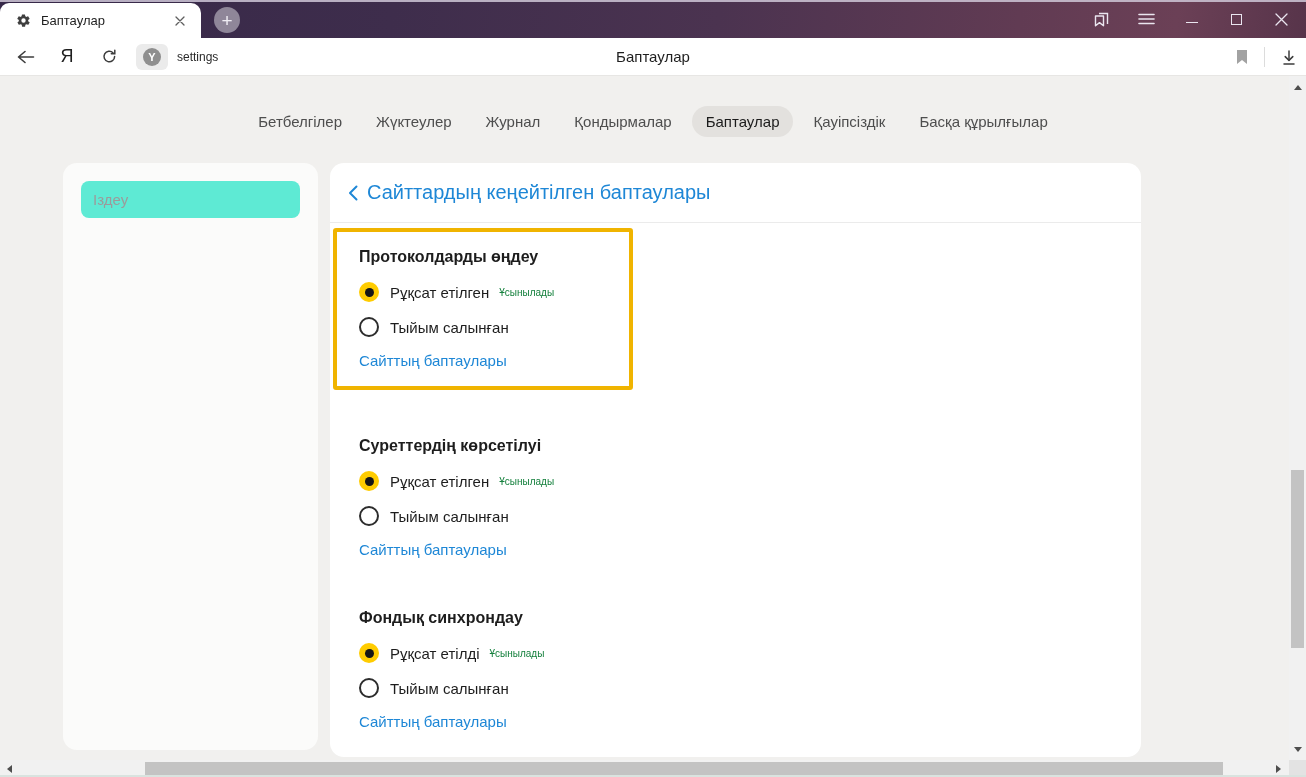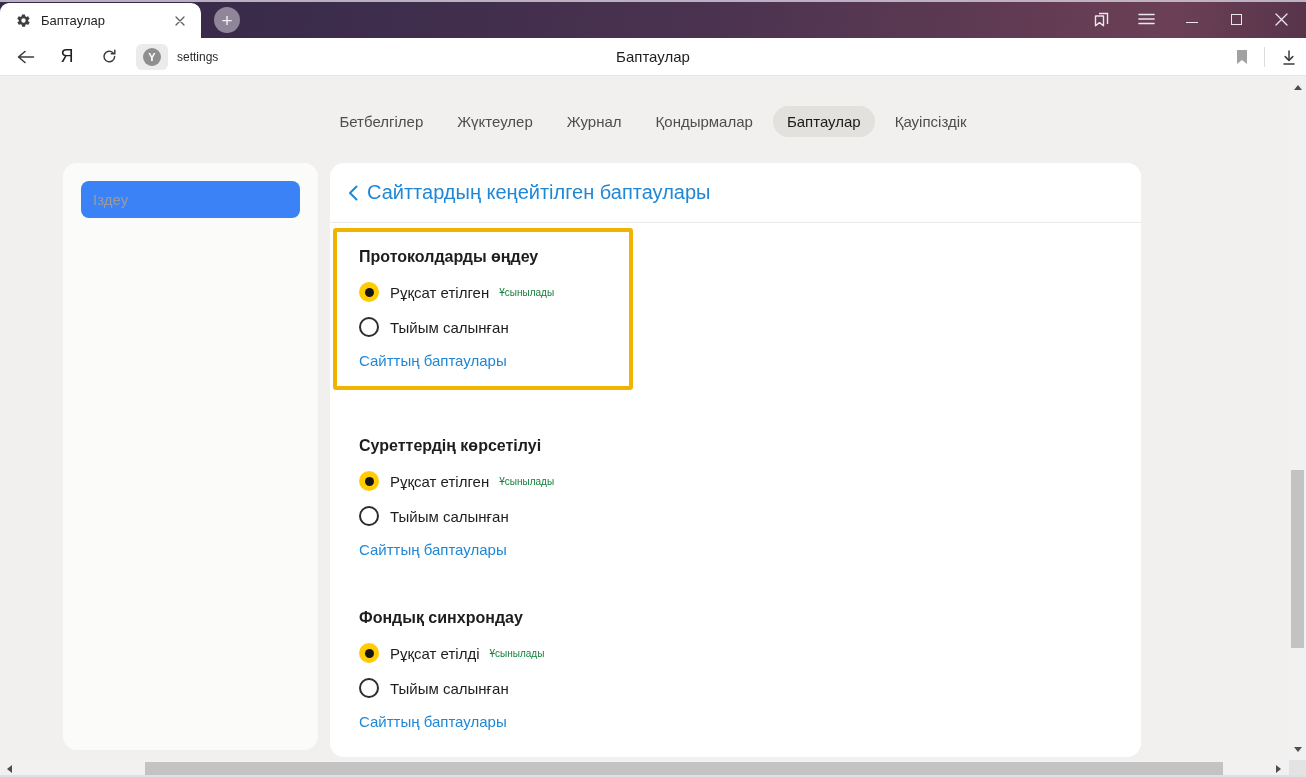--- a/index.html
+++ b/index.html
@@ -46,21 +46,21 @@
 
   
   .nav-tabs{display:flex;justify-content:center;gap:6px;padding-top:30px;}
   .nav-tab{padding:6px 14px;font-size:15px;line-height:19px;color:#4e4e4e;border-radius:16px;
     cursor:pointer;white-space:nowrap;}
   .nav-tab.active{background:#e3e1de;color:#1b1b1b;}
 
   
   .sidebar-card{position:absolute;left:63px;top:163px;width:255px;height:587px;
     background:#fbfbfa;border-radius:14px;padding:18px;}
-  .search-input{display:block;width:100%;height:37px;background:#3b82f6;border:none;outline:none;
+  .search-input{display:block;width:100%;height:37px;background:#5eead4;border:none;outline:none;
     border-radius:8px;padding:8px 12px;font-size:15px;color:#333;
     font-family:"Liberation Sans","DejaVu Sans",sans-serif;}
   .search-input::placeholder{color:#9b9b9b;}
   .side-menu{margin-top:22px;}
   .side-item{height:35px;display:flex;align-items:center;padding-left:16px;font-size:15px;
     color:#1c1c1c;cursor:pointer;border-radius:8px;}
 
   
   .main-card{position:absolute;left:330px;top:163px;width:811px;height:594px;
     background:#fff;border-radius:14px;overflow:hidden;}
@@ -188,20 +188,21 @@
   </div>
 
   <div class="page">
     <div class="nav-tabs" id="navTabs">
         <div class="nav-tab">Бетбелгілер</div>
         <div class="nav-tab">Жүктеулер</div>
         <div class="nav-tab">Журнал</div>
         <div class="nav-tab">Қондырмалар</div>
         <div class="nav-tab active">Баптаулар</div>
         <div class="nav-tab">Қауіпсіздік</div>
+        <div class="nav-tab">Басқа құрылғылар</div>
       </div>
 
     <aside class="sidebar-card">
       <input class="search-input" type="text" placeholder="Іздеу" style="">
     </aside>
 
     <section class="main-card">
       <div class="main-header">
         <span style="display:flex;">
           <svg width="12" height="18">

